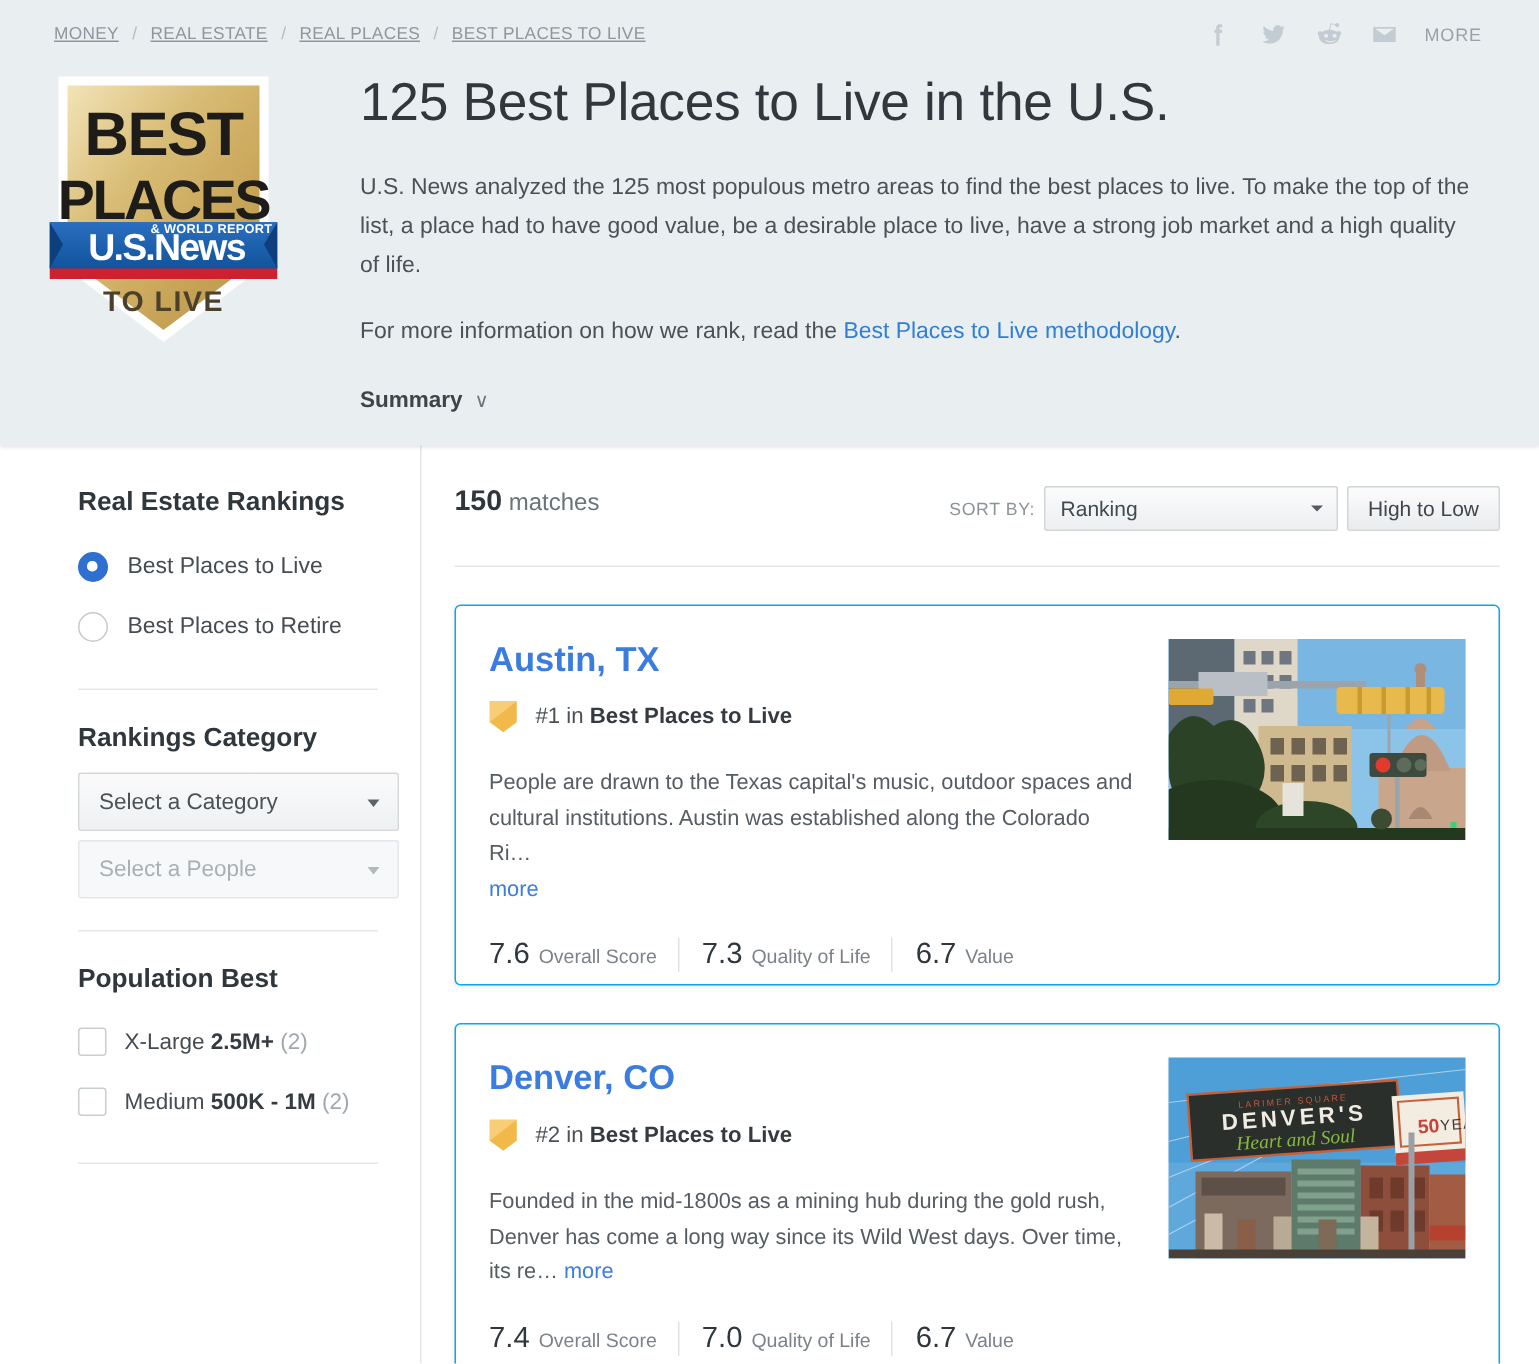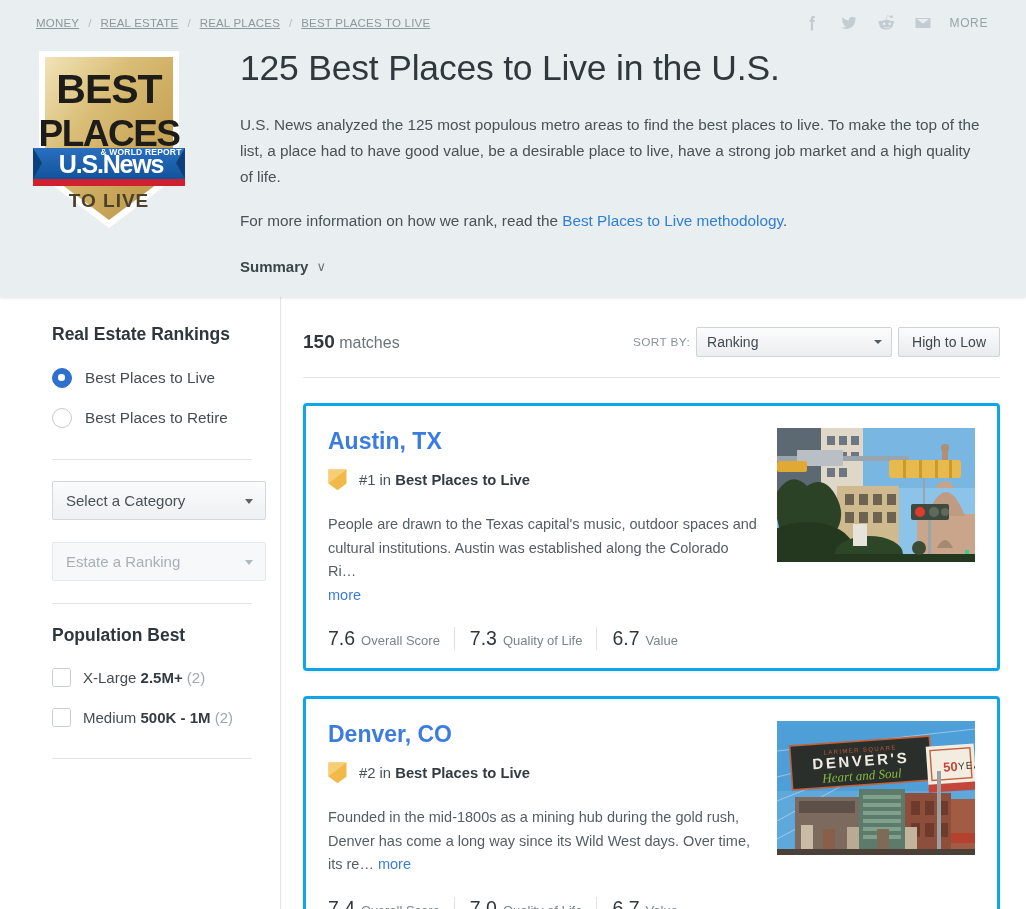--- a/index.html
+++ b/index.html
@@ -108,21 +108,21 @@
 
   .sel {
     position: relative;
     width: 214px; height: 39px;
     border: 1px solid #d3d8db;
     border-radius: 2px;
     background: linear-gradient(#fbfbfc, #eef0f1);
     display: flex; align-items: center;
     padding: 0 26px 0 13px;
     font-size: 15px; color: #4a5257;
-    cursor: pointer; margin-bottom: 22px;
+    cursor: pointer; margin-bottom: 6px;
   }
   .sel.disabled {
     background: #f7f8f9; border-color: #e4e8ea; color: #a8b0b5; cursor: default;
   }
   .sel .caret {
     position: absolute; right: 12px; top: 50%;
     margin-top: -2px;
     border-left: 4.5px solid transparent;
     border-right: 4.5px solid transparent;
     border-top: 5px solid #5c6469;
@@ -133,21 +133,21 @@
   .chkbox {
     width: 19px; height: 19px; flex: 0 0 19px;
     border: 1.4px solid #c9ced1; border-radius: 2.5px; background: #fff;
   }
   .chk-label { font-size: 15px; color: #454d52; }
   .chk-label b { font-weight: bold; color: #353c41; }
   .chk-label .cnt { color: #a0a8ad; }
 
   
   .results { flex: 1; padding: 27px 26px 0 22px; }
-  .res-top { display: flex; align-items: center; height: 36px; }
+  .res-top { display: flex; align-items: flex-start; height: 36px; }
   .matches { font-size: 16px; color: #6b7478; }
   .matches b { font-size: 19px; color: #2f373c; font-weight: bold; }
   .sortwrap { margin-left: auto; display: flex; align-items: center; gap: 6px; }
   .sort-lbl { font-size: 11.8px; color: #8a9398; letter-spacing: .4px; }
   .sort-sel {
     position: relative; width: 196px; height: 30px;
     border: 1px solid #cfd4d7; border-radius: 2px;
     background: linear-gradient(#fcfcfd, #eceef0);
     display: flex; align-items: center; padding: 0 22px 0 10px;
     font-size: 14px; color: #414a4f; cursor: pointer;
@@ -163,25 +163,25 @@
     background: linear-gradient(#fcfcfd, #e9ebed);
     font-size: 14px; color: #3f474c; cursor: pointer;
     font-family: "Liberation Sans", sans-serif;
     display: flex; align-items: center;
   }
   .res-rule { height: 1px; background: #e4e8ea; margin: 17px 0 0 0; }
 
   .card {
     position: relative;
     margin-top: 25px;
-    border: 3px solid #0ea5e9;
+    border: 1px solid #0ea5e9;
     border-radius: 4px;
     background: #fff;
     box-shadow: 0 1px 3px rgba(0,0,0,0.09);
-    padding: 22px 22px 18px 22px;
+    padding: 22px 22px 8px 22px;
     min-height: 222px;
   }
   .card-title {
     font-size: 23px; font-weight: bold; color: #3b7ce0;
     margin: 0 0 14px 0; cursor: pointer;
   }
   .rank-row { display: flex; align-items: center; gap: 12px; margin-bottom: 22px; }
   .shield { width: 19px; height: 22px; display: block; }
   .rank-txt { font-size: 14.8px; color: #4a5257; }
   .rank-txt b { font-weight: bold; color: #333b40; }
@@ -294,27 +294,28 @@
       <span class="radio on"></span>
       <span class="opt-label">Best Places to Live</span>
     </div>
     <div class="opt-row">
       <span class="radio"></span>
       <span class="opt-label">Best Places to Retire</span>
     </div>
 
     <div class="divider"></div>
 
+    <h2 class="side-h">Rankings Category</h2>
 
     <div class="sel">
       <span>Select a Category</span>
       <span class="caret"></span>
     </div>
     <div class="sel disabled">
-      <span>Estate a Ranking</span>
+      <span>Select a People</span>
       <span class="caret"></span>
     </div>
 
     <div class="divider"></div>
 
     <h2 class="side-h pop">Population Best</h2>
 
     <div class="chk-row">
       <span class="chkbox"></span>
       <span class="chk-label"><span>X-Large</span>

